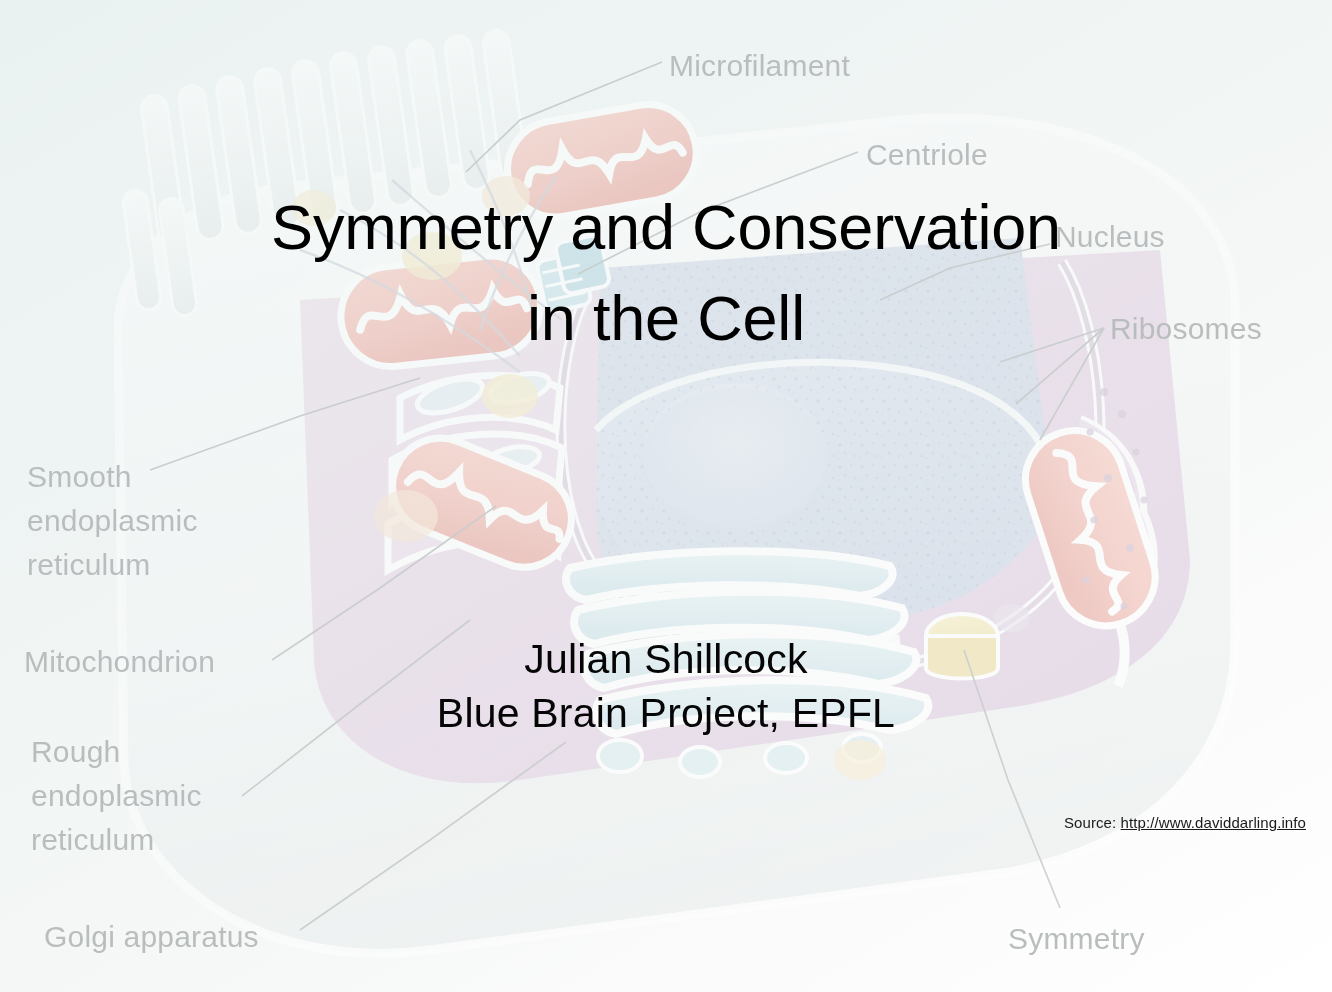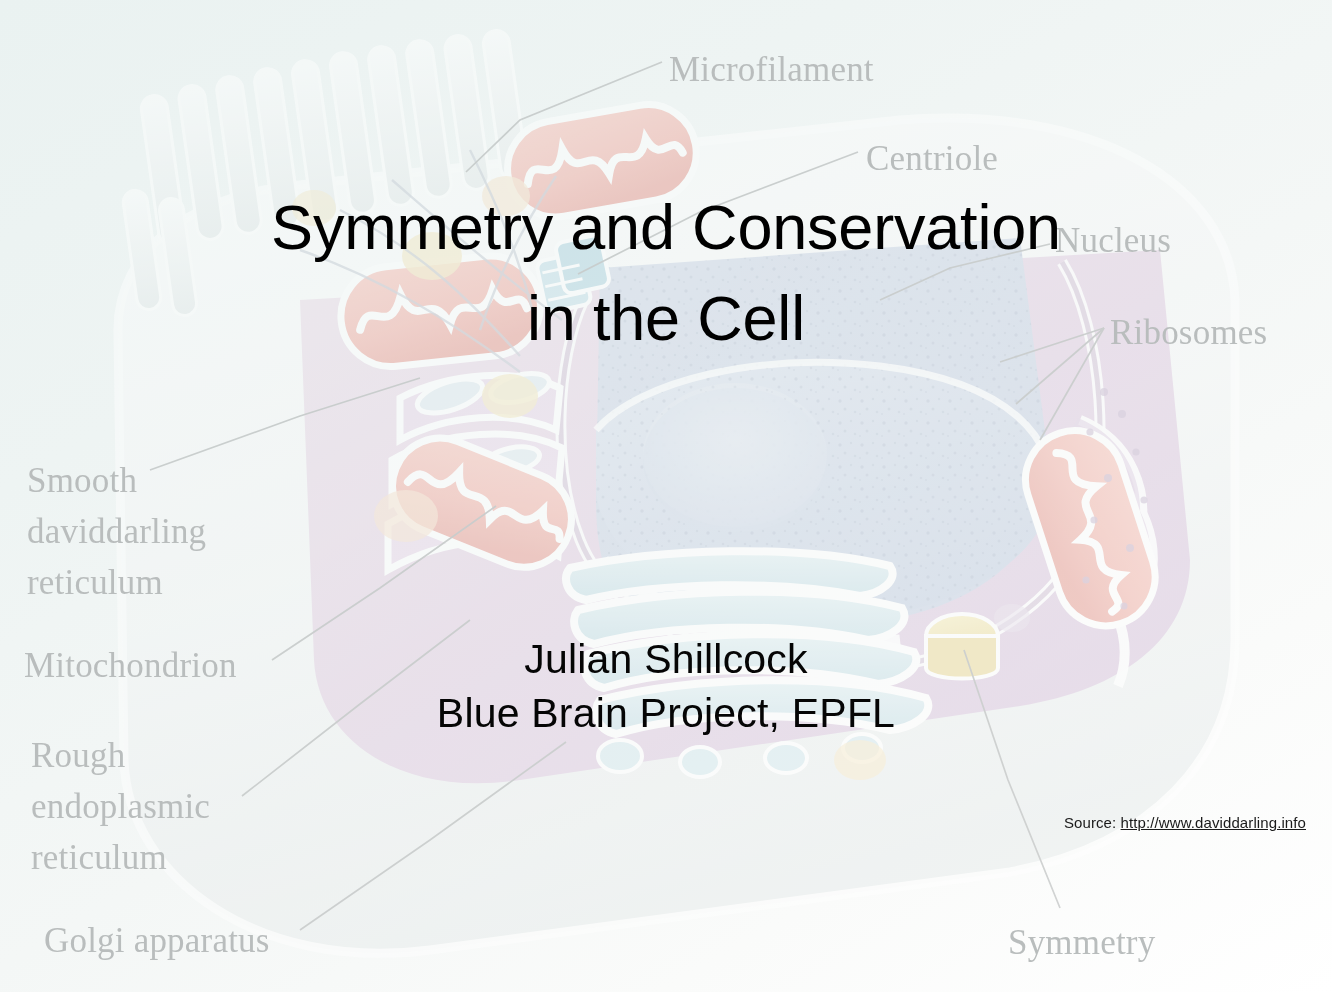--- a/index.html
+++ b/index.html
@@ -23,26 +23,26 @@
     inset: 0;
     opacity: 0.46;
     filter: blur(0.4px);
   }
   .illustration svg { display: block; width: 100%; height: 100%; }
 
   
   .diagram-label {
     position: absolute;
     color: #b9bdbd;
-    font-size: 35px;
+    font-size: 30px;
     font-weight: 400;
     line-height: 1.46;
     letter-spacing: 0.2px;
     white-space: pre-line;
-    font-family: Liberation Serif, serif;
+    font-family: Liberation Sans, sans-serif;
   }
   .lbl-microfilament { left: 669px; top: 44px; }
   .lbl-centriole     { left: 866px; top: 133px; }
   .lbl-nucleus       { left: 1055px; top: 215px; }
   .lbl-ribosomes     { left: 1110px; top: 307px; }
   .lbl-smooth-er     { left: 27px;  top: 455px; }
   .lbl-mitochondrion { left: 24px;  top: 640px; }
   .lbl-rough-er      { left: 31px;  top: 730px; }
   .lbl-golgi         { left: 44px;  top: 915px; }
   .lbl-lysosome      { left: 1008px; top: 917px; }
@@ -364,21 +364,21 @@
         <path d="M1060,908 L1008,780 L964,650"></path>
       </g>
     </svg>
   </div>
 
   <div class="diagram-label lbl-microfilament">Microfilament</div>
   <div class="diagram-label lbl-centriole">Centriole</div>
   <div class="diagram-label lbl-nucleus">Nucleus</div>
   <div class="diagram-label lbl-ribosomes">Ribosomes</div>
   <div class="diagram-label lbl-smooth-er">Smooth
-daviddarling
+endoplasmic
 reticulum</div>
   <div class="diagram-label lbl-mitochondrion">Mitochondrion</div>
   <div class="diagram-label lbl-rough-er">Rough
 endoplasmic
 reticulum</div>
   <div class="diagram-label lbl-golgi">Golgi apparatus</div>
   <div class="diagram-label lbl-lysosome">Symmetry</div>
 
   <div class="title">Symmetry and Conservation
 in the Cell</div>

